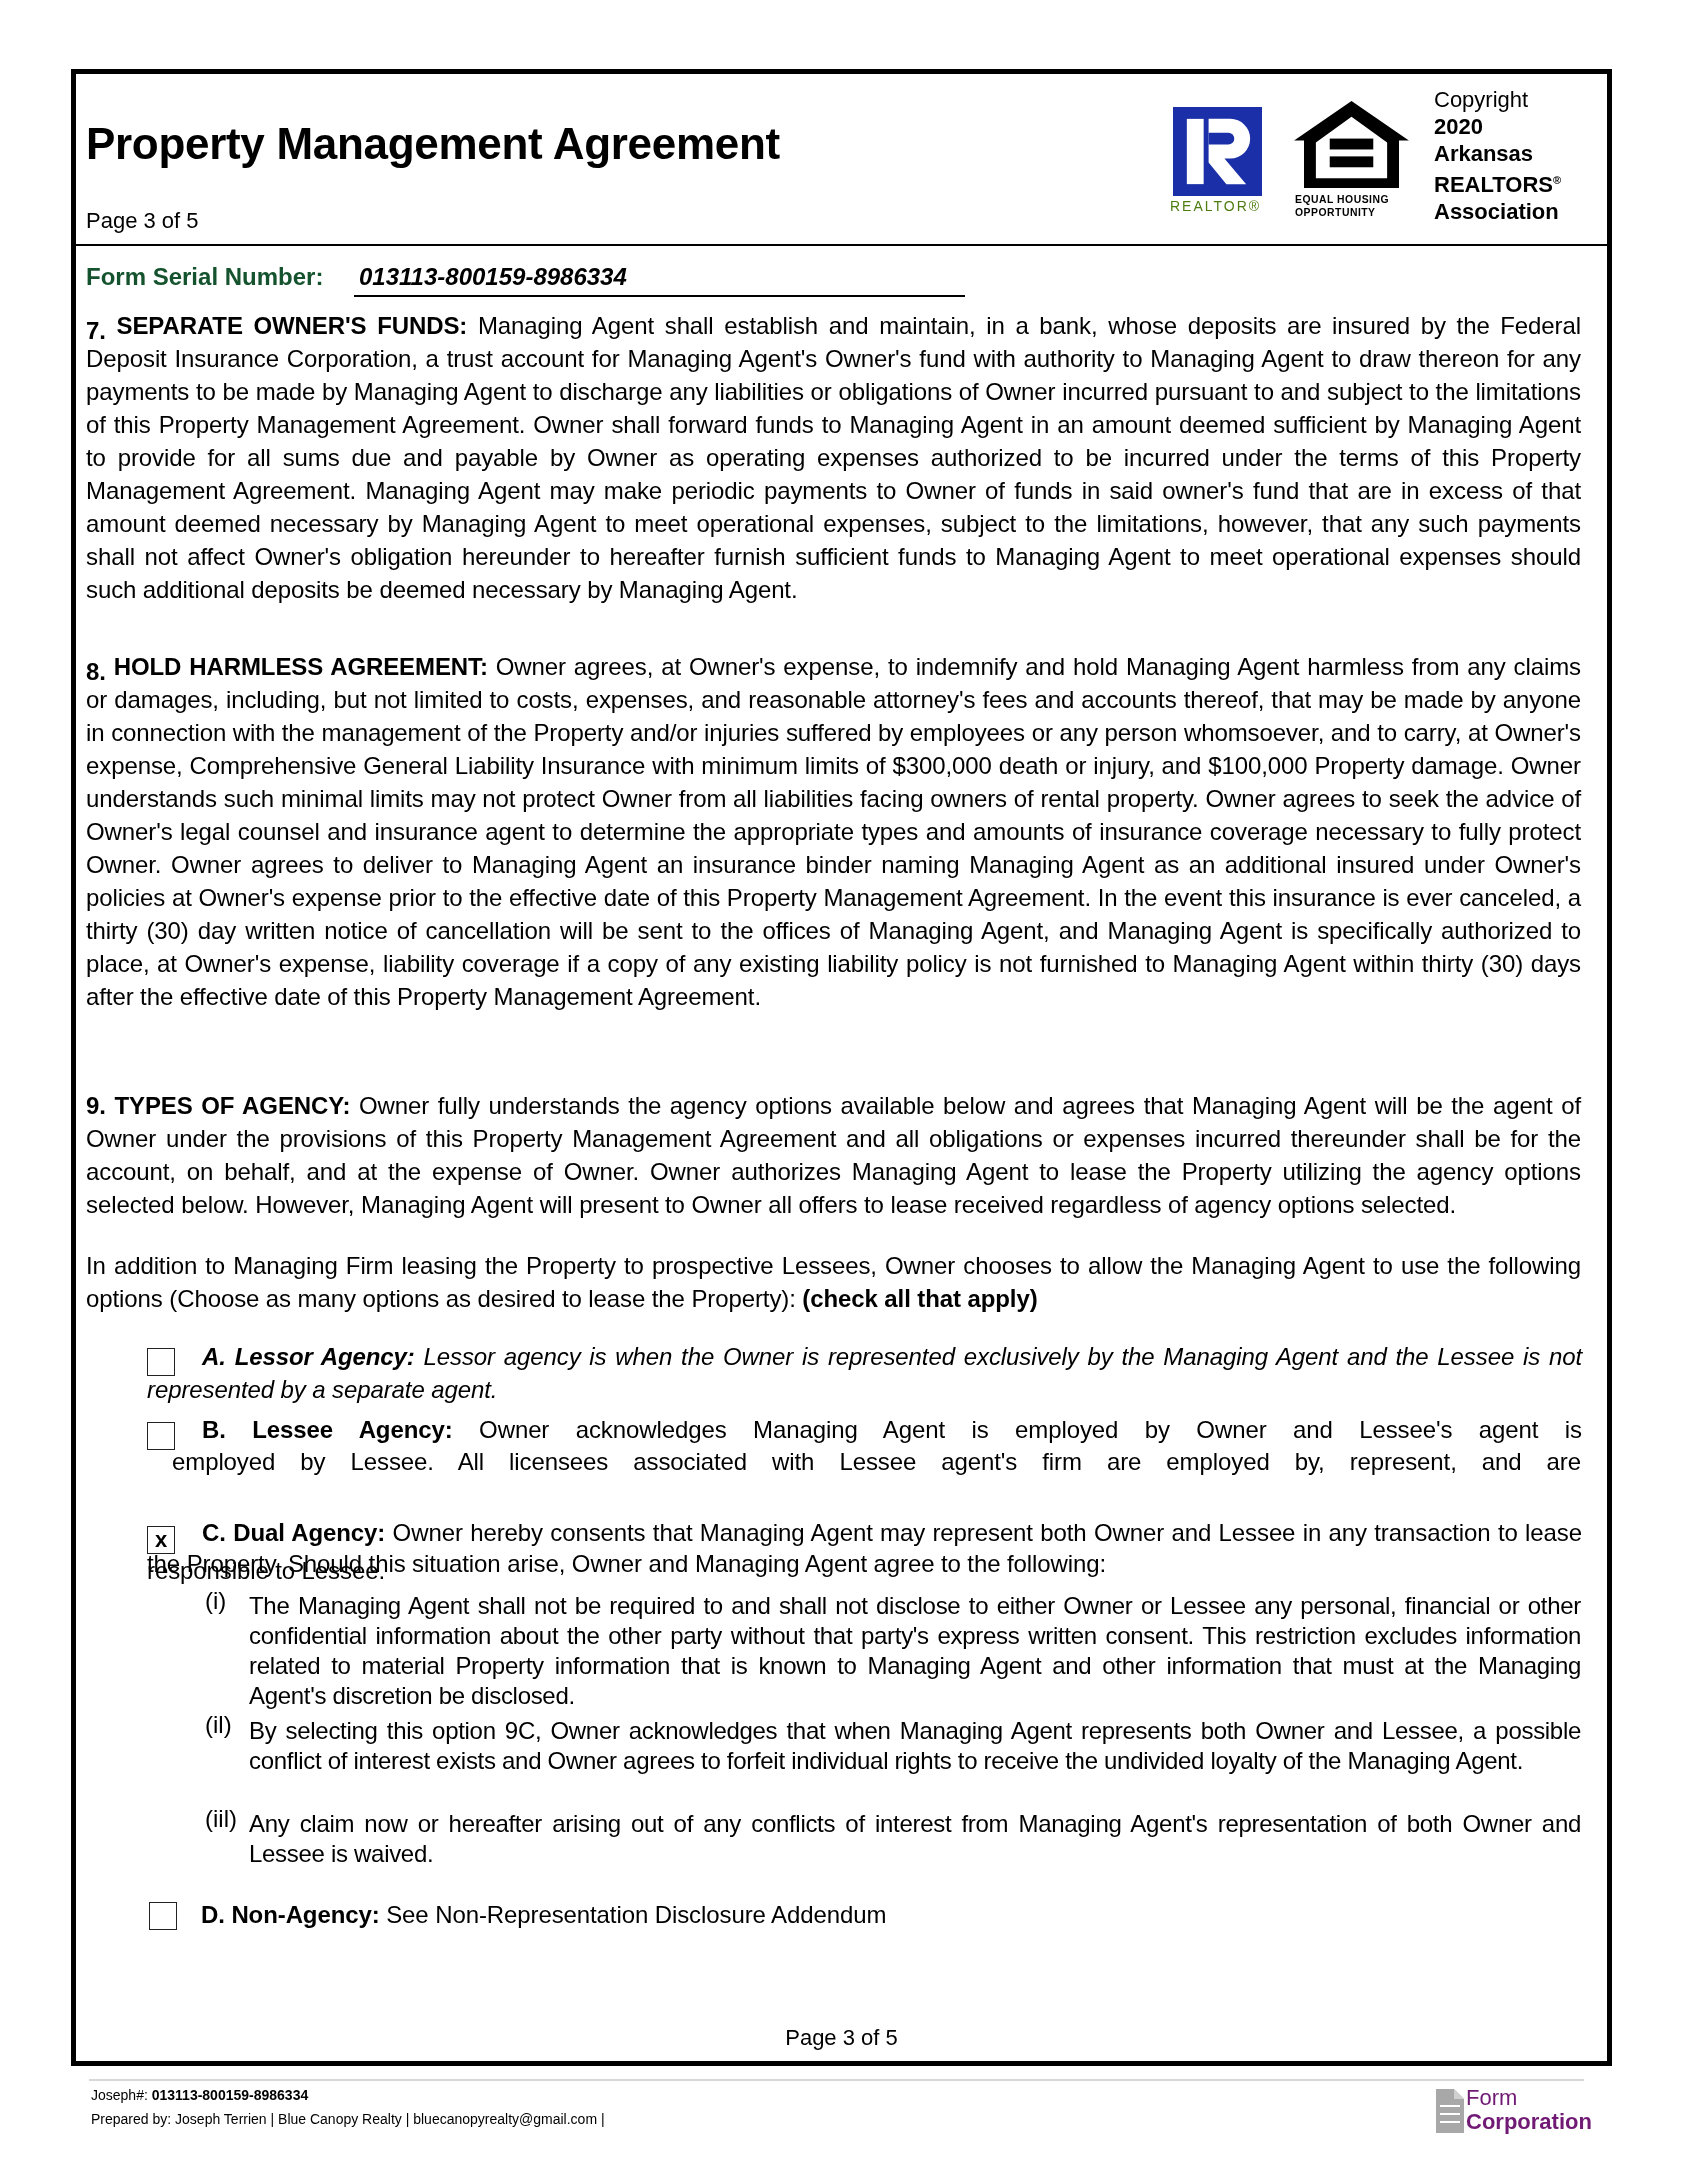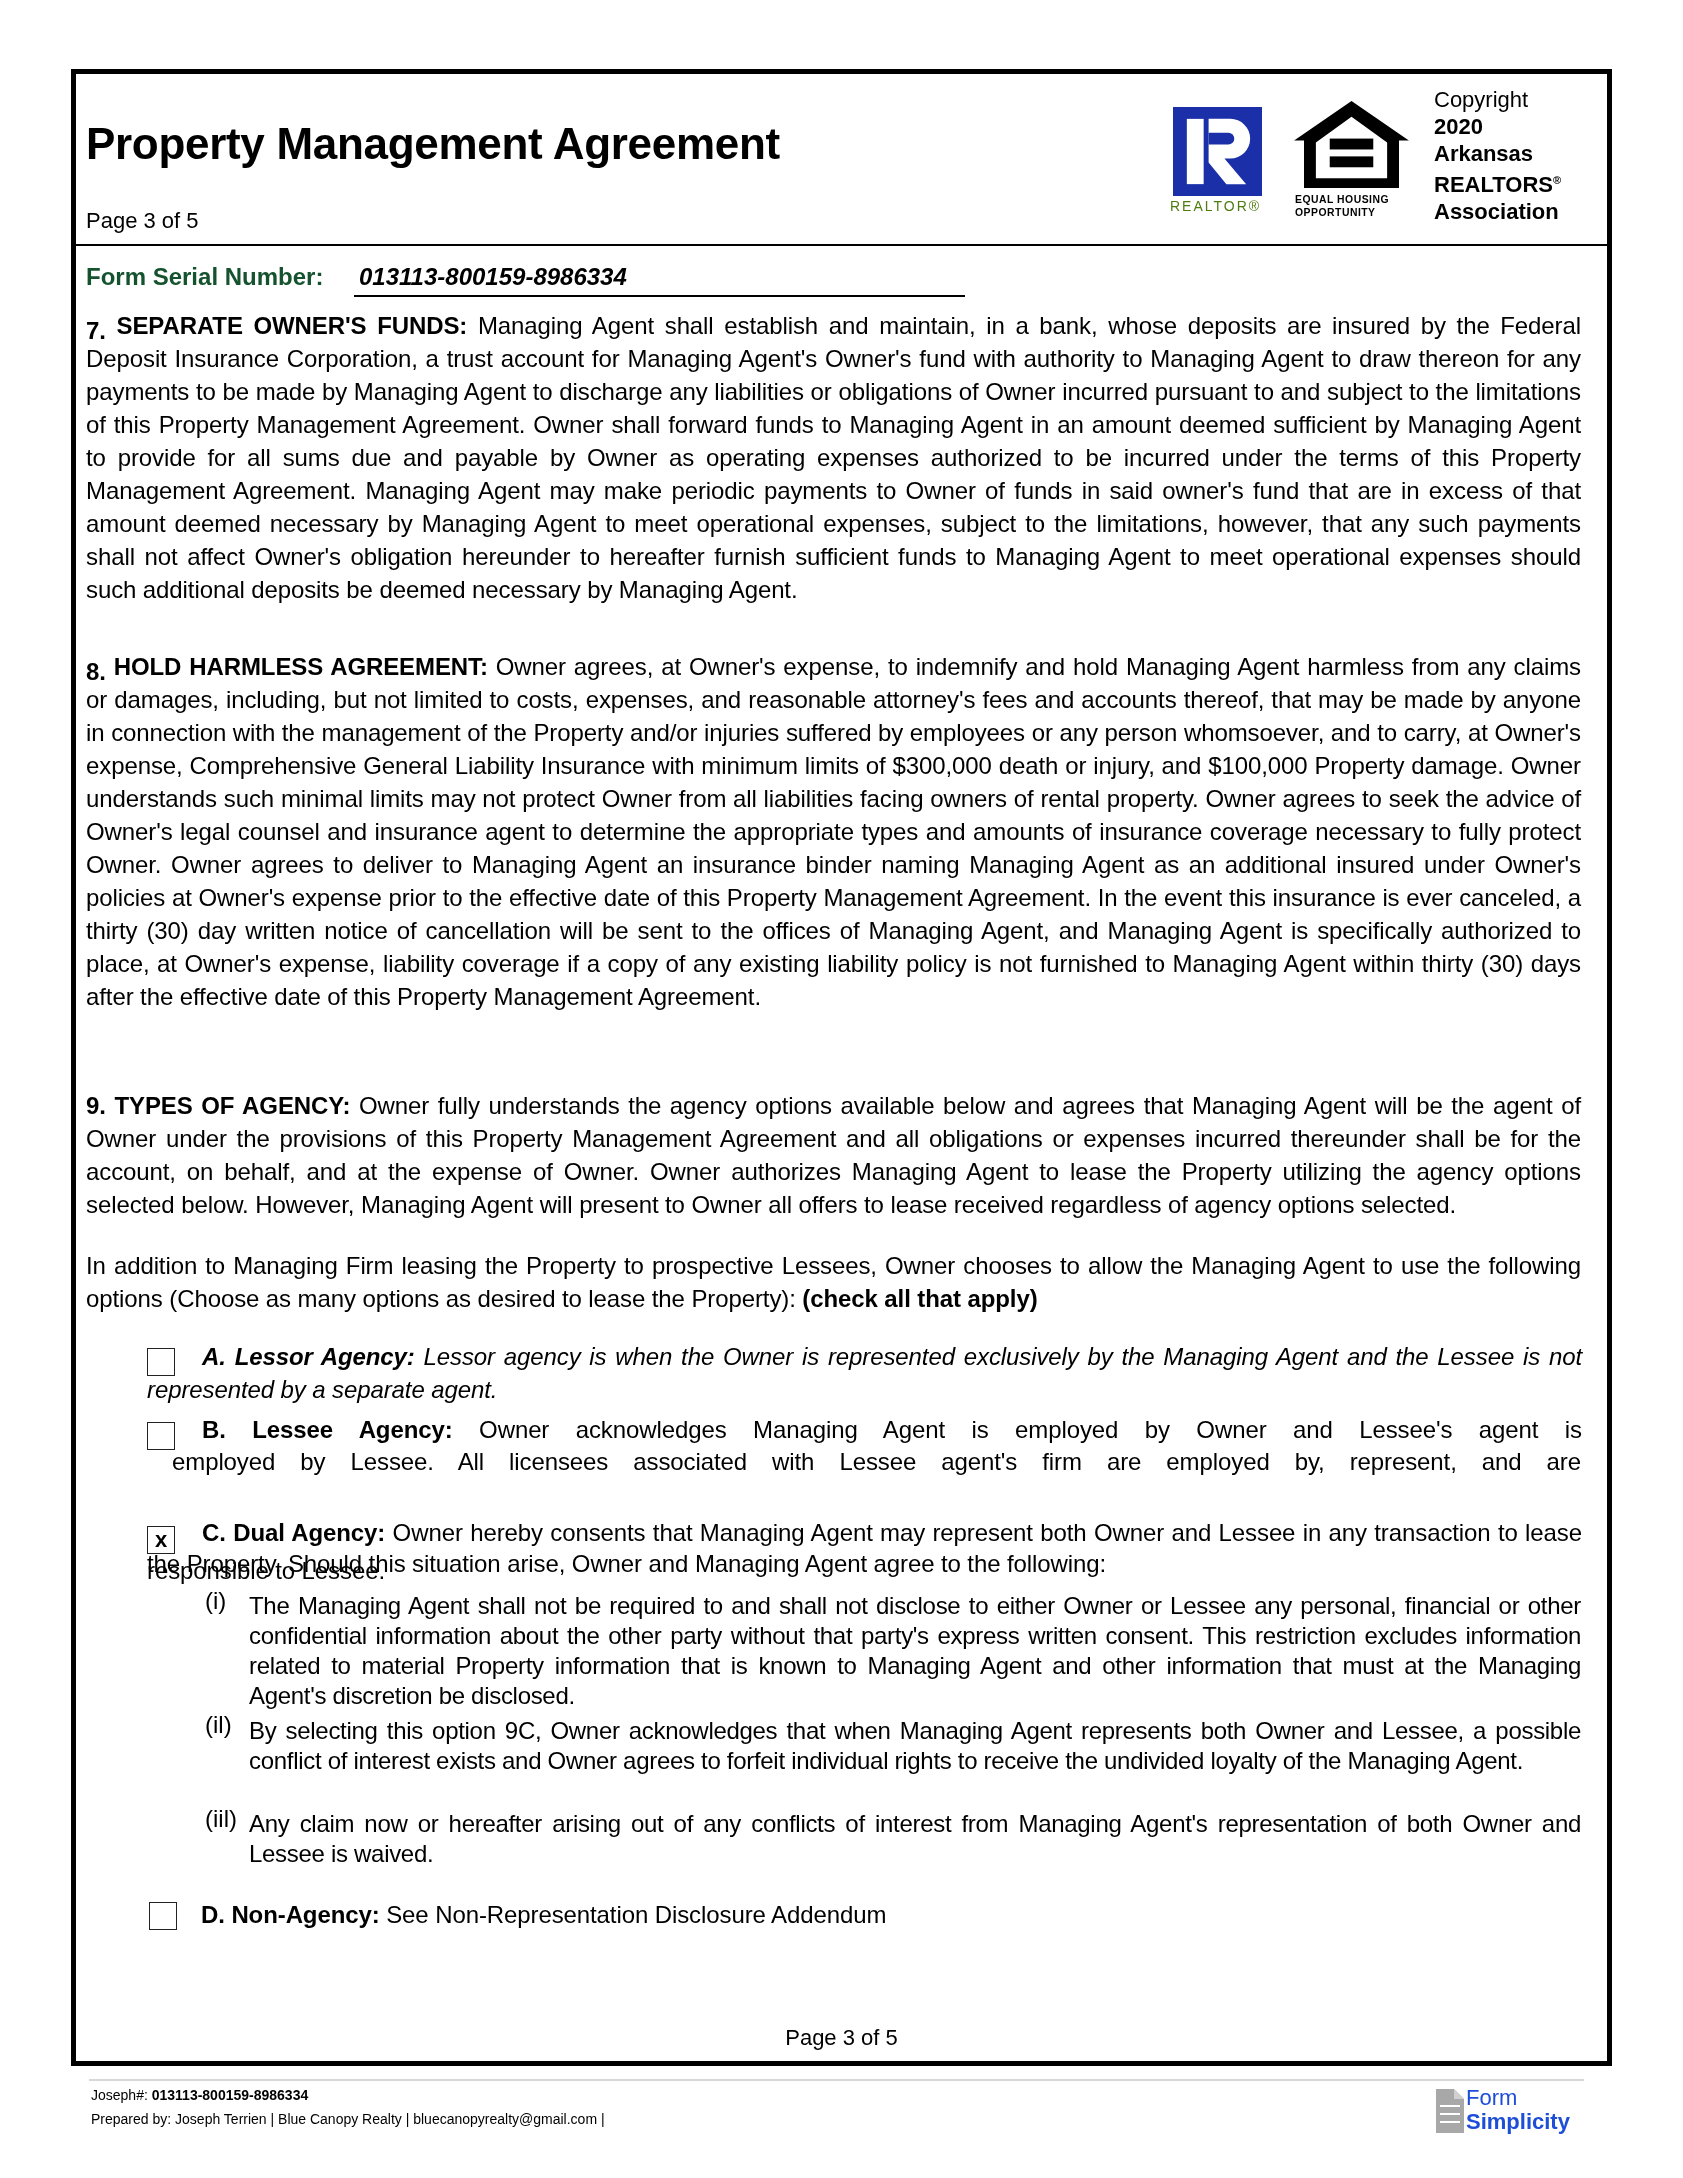--- a/index.html
+++ b/index.html
@@ -48,21 +48,21 @@
   .sub-lbl { position: absolute; font-size: 24px; line-height: 30px; }
 
   .page-bottom { position: absolute; left: 0; width: 1683px; top: 2025px; text-align: center;
                  font-size: 22px; padding-left: 0; }
   .footer-line { position: absolute; left: 89px; top: 2079px; width: 1495px; height: 2px; background: #d8d8d8; }
   .footer-serial { position: absolute; left: 91px; top: 2087px; font-size: 14px; }
   .footer-serial b { font-weight: bold; }
   .footer-prep { position: absolute; left: 91px; top: 2111px; font-size: 14px; }
   .fs-logo { position: absolute; left: 1436px; top: 2089px; width: 158px; height: 50px; }
   .fs-icon { position: absolute; left: 0; top: 0; }
-  .fs-text { position: absolute; left: 30px; top: -3px; color: #1d4ed8; font-size: 22px; line-height: 24px; }
+  .fs-text { position: absolute; left: 30px; top: -3px; color: #701a75; font-size: 22px; line-height: 24px; }
   .fs-text .s2 { font-weight: bold; }
 </style>
 </head>
 <body>
 
 <div class="frame"></div>
 
 <div class="hdr-title">Property Management Agreement</div>
 <div class="hdr-page">Page 3 of 5</div>
 
@@ -180,16 +180,16 @@
 <div class="fs-logo">
   <svg class="fs-icon" width="28" height="44" viewBox="0 0 28 44">
     <path d="M0 0 H18 L28 10 V44 H0 Z" fill="#a8a8a8"></path>
     <path d="M18 0 V10 H28 Z" fill="#d0d0d0"></path>
     <rect x="4" y="16" width="20" height="2" fill="#fff"></rect>
     <rect x="4" y="24" width="20" height="2" fill="#fff"></rect>
     <rect x="4" y="32" width="20" height="2" fill="#fff"></rect>
   </svg>
   <div class="fs-text">
     <div>Form</div>
-    <div class="s2">Simplicity</div>
+    <div class="s2">Corporation</div>
   </div>
 </div>
 
 
 </body></html>

